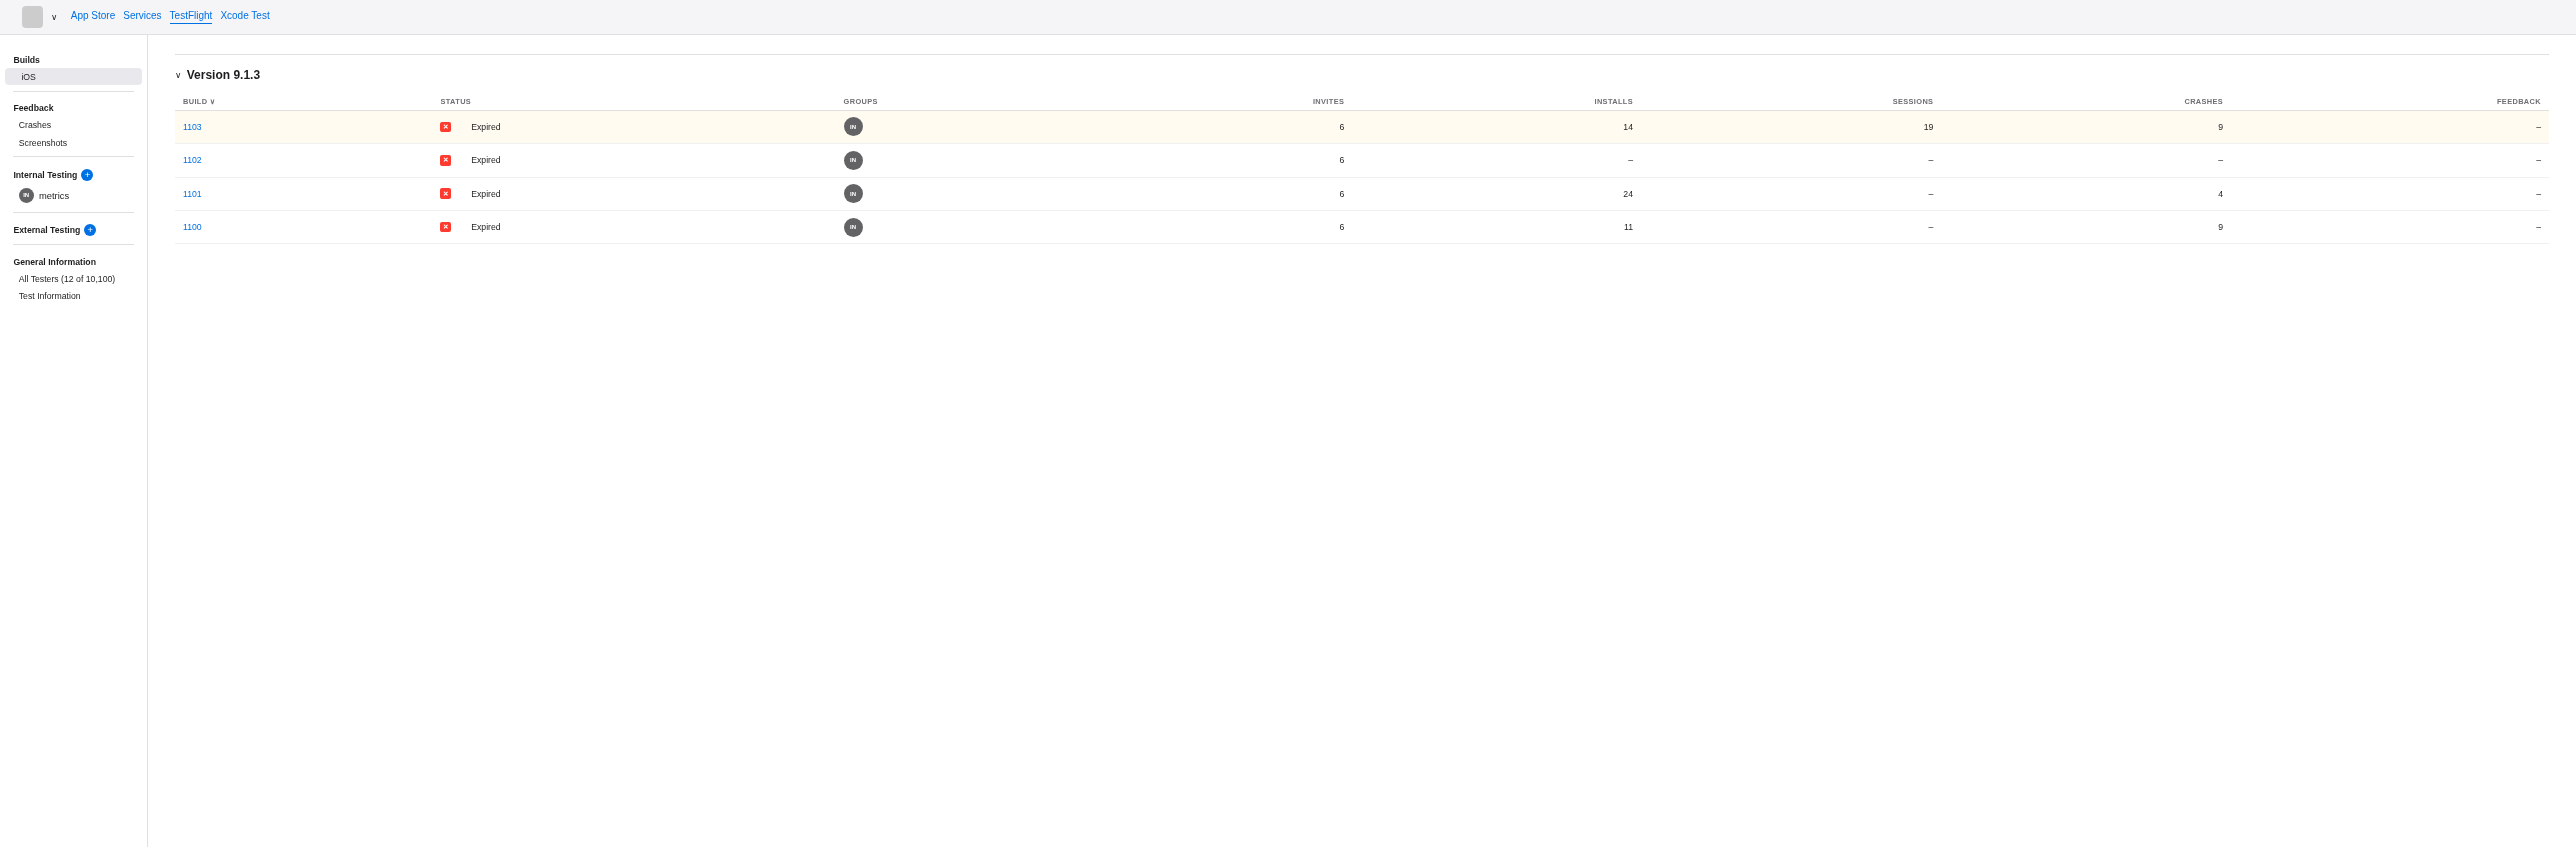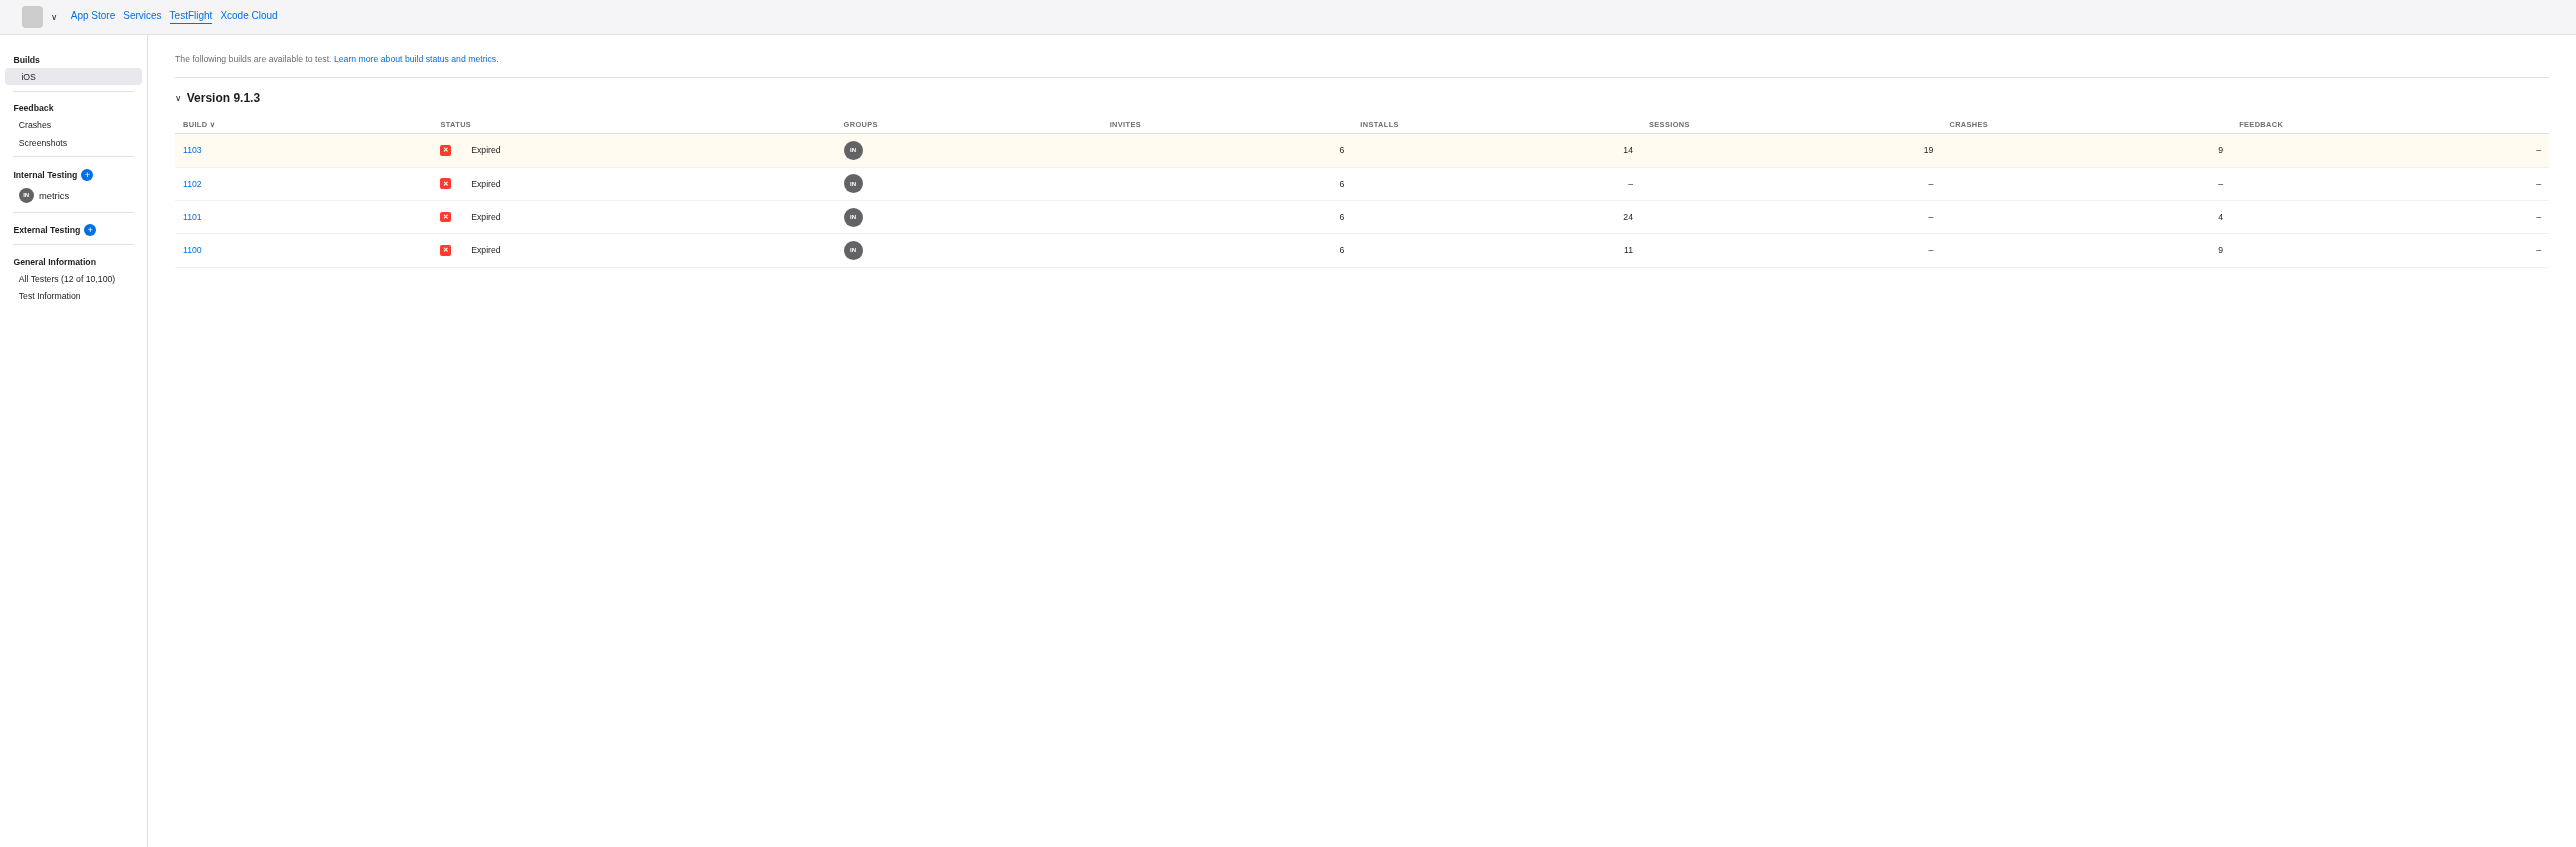--- a/index.html
+++ b/index.html
@@ -179,21 +179,21 @@
     .builds-table th {
       font-size: 7.4px;
       font-weight: 600;
       color: #6e6e73;
       text-align: left;
       padding: 4px 8px;
       border-bottom: 0.7px solid #e0e0e0;
       letter-spacing: 0.05em;
       text-transform: uppercase;
     }
-    .builds-table th.right { }
+    .builds-table th.right { text-align: right; }
     .builds-table td {
       padding: 6.7px 8px;
       border-bottom: 0.7px solid #f0f0f0;
       font-size: 8.7px;
       vertical-align: middle;
     }
     .builds-table td.right { text-align: right; }
     .build-row { background: #fff; padding-left: 12px; }
     .build-row.highlighted { background: #fffbf0; }
 
@@ -235,21 +235,21 @@
 </head>
 <body>
 
 <nav class="top-nav">
   <div class="nav-logo"></div>
   <span class="nav-chevron">∨</span>
   <div class="nav-tabs">
     <a class="nav-tab">App Store</a>
     <a class="nav-tab">Services</a>
     <a class="nav-tab active">TestFlight</a>
-    <a class="nav-tab">Xcode Cloud</a>
+    <a class="nav-tab">Xcode Test</a>
   </div>
 </nav>
 
 <div class="layout">
 
   <aside class="sidebar">
     <div class="sidebar-section-label">Builds</div>
     <div class="sidebar-item active">iOS</div>
 
     <div class="sidebar-divider"></div>
@@ -279,24 +279,20 @@
     </div>
 
     <div class="sidebar-divider"></div>
 
     <div class="sidebar-section-label">General Information</div>
     <div class="sidebar-item">All Testers (12 of 10,100)</div>
     <div class="sidebar-item">Test Information</div>
   </aside>
 
   <main class="main">
-    <p class="page-subtitle">
-      <span>The following builds are available to test.</span>
-      <a>Learn more about build status and metrics.</a>
-    </p>
 
     <div class="section-divider"></div>
 
     <div class="version-header">
       <span class="version-chevron">∨</span>
       <span class="version-label">Version 9.1.3</span>
     </div>
 
     <table class="builds-table">
       <thead>

